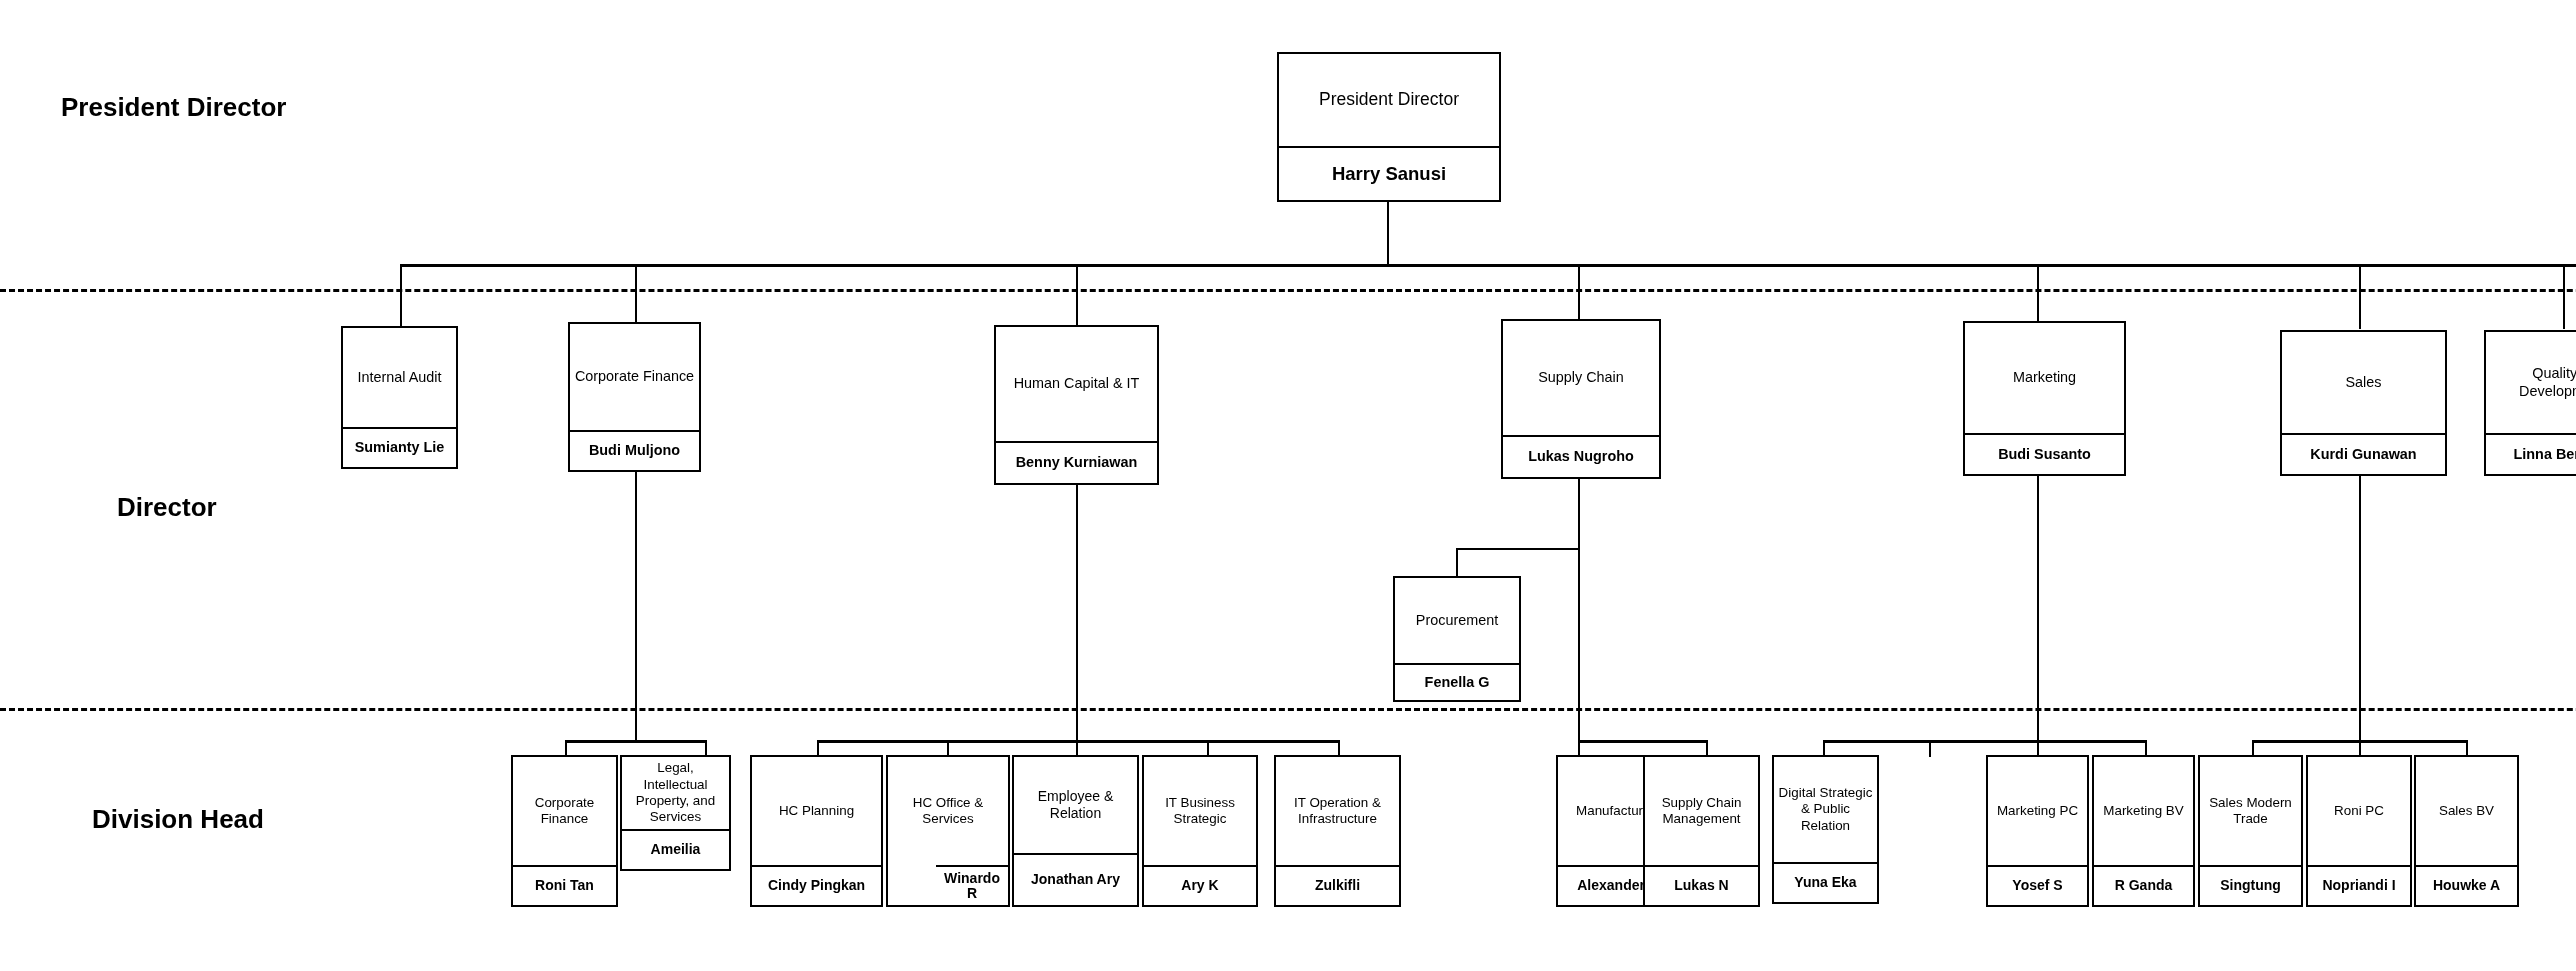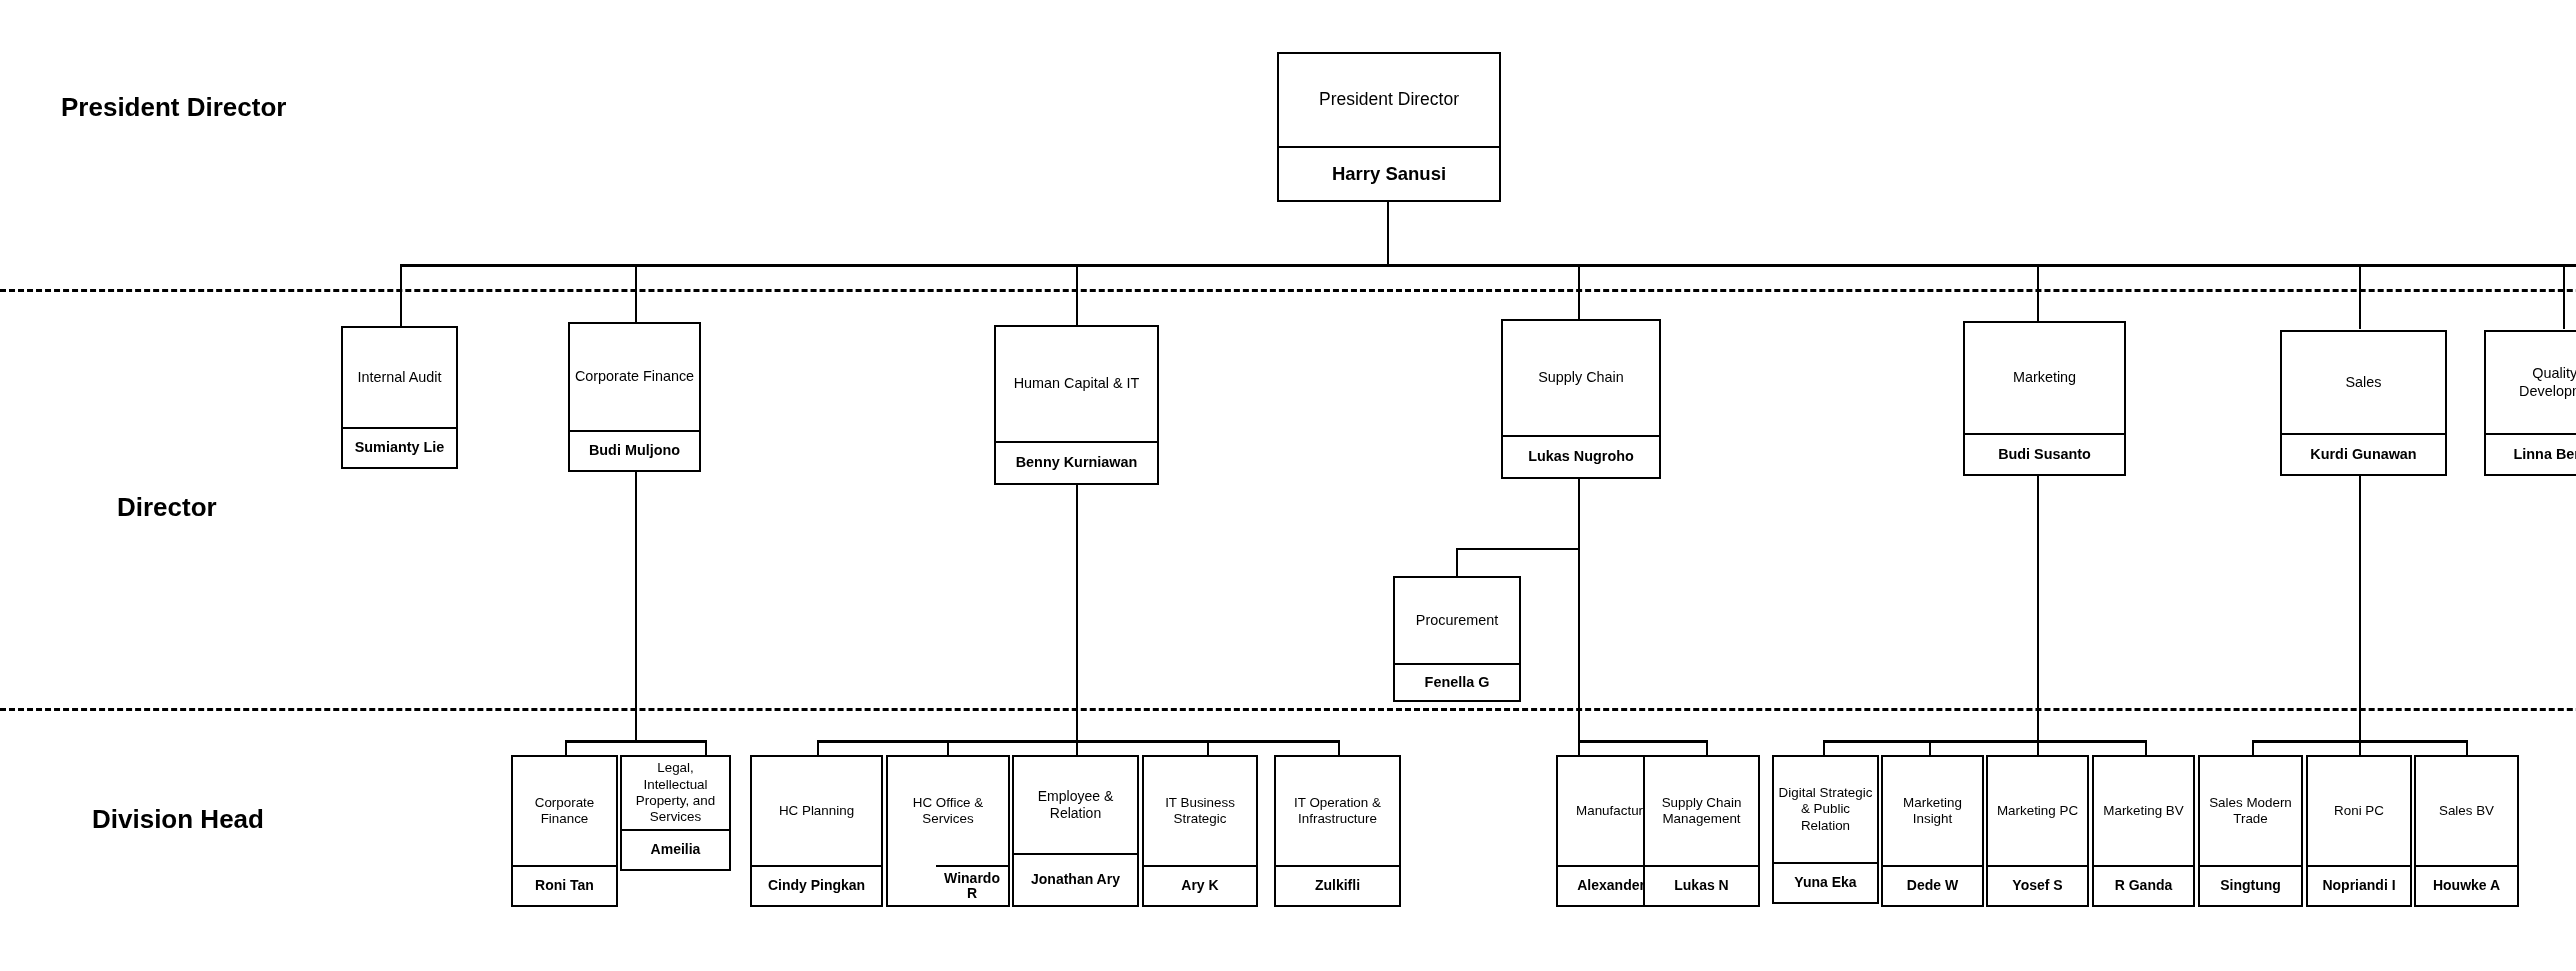--- a/index.html
+++ b/index.html
@@ -185,24 +185,20 @@
   <div class="node" style="left:1643px;top:755px;width:117px;height:152px;">
     <div class="title" style="font-size:13.4px;">Supply Chain Management</div>
     <div class="person" style="height:40px;font-size:14px;">Lukas N</div>
   </div>
 
   <div class="node" style="left:1772px;top:755px;width:107px;height:149px;">
     <div class="title" style="font-size:13.4px;">Digital Strategic &amp; Public Relation</div>
     <div class="person" style="height:40px;font-size:14px;">Yuna Eka</div>
   </div>
 
-  <div class="node" style="left:1881px;top:755px;width:103px;height:152px;">
-    <div class="title" style="font-size:13.4px;">Marketing Insight</div>
-    <div class="person" style="height:40px;font-size:14px;">Dede W</div>
-  </div>
 
   <div class="node" style="left:1986px;top:755px;width:103px;height:152px;">
     <div class="title" style="font-size:13.4px;">Marketing PC</div>
     <div class="person" style="height:40px;font-size:14px;">Yosef S</div>
   </div>
 
   <div class="node" style="left:2092px;top:755px;width:103px;height:152px;">
     <div class="title" style="font-size:13.4px;">Marketing BV</div>
     <div class="person" style="height:40px;font-size:14px;">R Ganda</div>
   </div>

